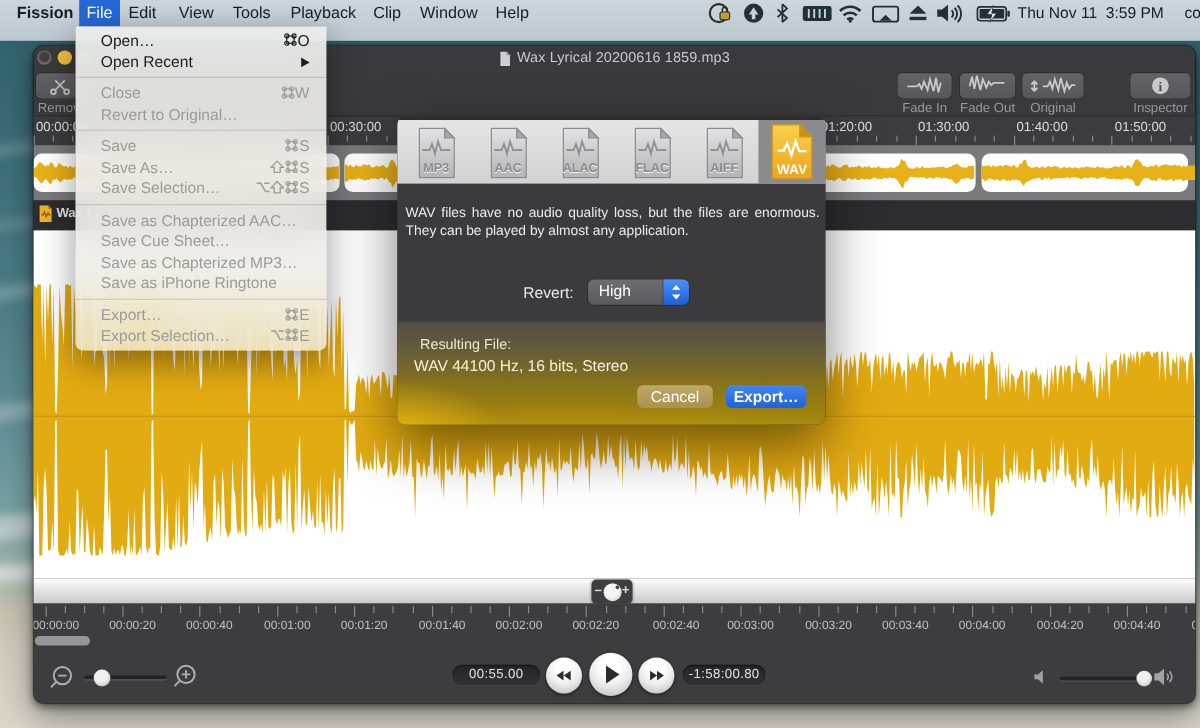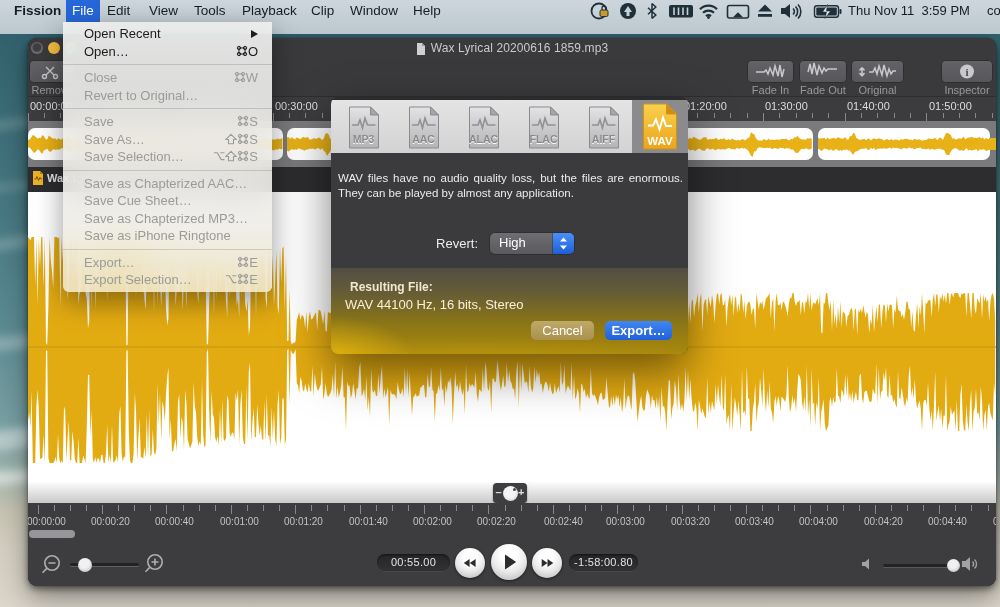--- a/index.html
+++ b/index.html
@@ -51,21 +51,21 @@
 
 #dialog{position:absolute;left:331px;top:97px;width:357px;height:257px;border-radius:7px;background:#3b3b3d;box-shadow:0 18px 45px rgba(0,0,0,.5);overflow:hidden;z-index:30}
 #fmtbar{position:absolute;left:0;top:0;width:100%;height:56px;background:linear-gradient(180deg,#2c2c2e 0%,#2c2c2e 5%,#e4e4e4 6%,#d2d2d2 100%)}
 .ficon{position:absolute}
 #dtext{position:absolute;left:7px;top:74px;width:345px;font-size:11.5px;line-height:15px;color:#ebebeb;text-align:justify;word-spacing:0px;font-weight:500}
 #qlab{position:absolute;left:0;top:139px;width:147px;text-align:right;font-size:13px;color:#ebebeb}
 #qpop{position:absolute;left:159px;top:136px;width:84px;height:21px;border-radius:5px;background:linear-gradient(180deg,#6e6e72 0%,#5a5a5e 100%);box-shadow:0 0 0 .5px rgba(0,0,0,.4)}
 #qpop .qt{position:absolute;left:9px;top:2px;font-size:13px;color:#fff}
 #qcap{position:absolute;right:0;top:0;width:21px;height:21px;border-radius:0 5px 5px 0;background:linear-gradient(180deg,#4a90f8 0%,#1d5fd9 100%);box-shadow:-1px 0 0 rgba(0,0,0,.25)}
 #dfoot{position:absolute;left:0;top:171px;width:100%;height:86px;background:radial-gradient(ellipse 120px 60px at 0% 105%,rgba(233,185,16,.85),rgba(233,185,16,0) 70%),radial-gradient(ellipse 300px 30px at 40% 108%,rgba(200,160,14,.5),rgba(200,160,14,0) 80%),linear-gradient(180deg,#524d45 0%,#675d35 30%,#887418 62%,#9d8010 85%,#a8890d 100%)}
-#rflab{position:absolute;left:19px;top:12px;font-size:12px;font-weight:bold;color:#efe8d2}
+#rflab{position:absolute;left:19px;top:12px;font-size:12px;font-weight:normal;color:#efe8d2}
 #rftext{position:absolute;left:14px;top:29px;font-size:13px;color:#f7f1dc}
 .dbtn{position:absolute;top:53px;height:19px;border-radius:5px;font-size:13px;color:#fff;text-align:center;line-height:19px}
 #cancelb{left:200px;width:63px;background:linear-gradient(180deg,#bfa968 0%,#a9914f 100%)}
 #exportb{left:274px;width:67px;background:linear-gradient(180deg,#4286f2 0%,#1e61dc 100%);font-weight:bold}
 
 #menubar{position:absolute;left:0;top:0;width:1000px;height:34px;background:linear-gradient(180deg,#cdd6dc 0%,#bcc7cf 100%);z-index:40}
 .mi{position:absolute;top:0;height:22px;line-height:22px;font-size:13.5px;color:#141e24}
 #filehl{position:absolute;left:66px;top:0;width:34px;height:22px;background:#2667d9}
 
 #menu{position:absolute;left:63px;top:22px;width:209px;z-index:50;background:linear-gradient(180deg,rgba(242,242,241,.9) 0%,rgba(238,237,233,.88) 72%,rgba(236,229,204,.86) 100%);-webkit-backdrop-filter:blur(18px) saturate(1.25);backdrop-filter:blur(18px) saturate(1.25);border-radius:0 0 6px 6px;box-shadow:0 10px 28px rgba(0,0,0,.4);padding:3px 0}
@@ -503,30 +503,30 @@
         <rect x="226.5" y="5.8" width="24" height="11.5" rx="2.5" fill="none" stroke="#20303a" stroke-width="1.4"></rect>
         <rect x="228.3" y="7.6" width="20.5" height="7.9" rx="1" fill="#20303a"></rect>
         <rect x="251.5" y="9" width="2" height="5" rx="1" fill="#20303a"></rect>
         <path d="M239.5,4.5 L234.5,12 h4 l-1.5,6.5 L242.5,11 h-4 Z" fill="#e8e8e8" stroke="#20303a" stroke-width="0.6"></path>
       </svg>
  <div class="mi" style="left:848px;font-size:13px">Thu Nov 11&nbsp;&nbsp;3:59 PM</div>
  <div class="mi" style="left:987px;font-size:13px">co</div>
 </div>
 
 <div id="menu">
- <div class="mitem on">Open Recent<span class="sarr"></span></div>
  <div class="mitem on">Open…<span class="sc"><svg class="sym" width="12" height="12" viewBox="0 0 13 13">
             <g fill="none" stroke="#1c1c1e" stroke-width="1.05">
               <circle cx="3.2" cy="3.2" r="1.8"></circle>
               <circle cx="9.8" cy="3.2" r="1.8"></circle>
               <circle cx="3.2" cy="9.8" r="1.8"></circle>
               <circle cx="9.8" cy="9.8" r="1.8"></circle>
               <rect x="3.2" y="3.2" width="6.6" height="6.6"></rect>
             </g>
           </svg>O</span></div>
+ <div class="mitem on">Open Recent<span class="sarr"></span></div>
  <div class="msep"></div>
  <div class="mitem">Close<span class="sc"><svg class="sym" width="12" height="12" viewBox="0 0 13 13">
             <g fill="none" stroke="#9b9b99" stroke-width="1.05">
               <circle cx="3.2" cy="3.2" r="1.8"></circle>
               <circle cx="9.8" cy="3.2" r="1.8"></circle>
               <circle cx="3.2" cy="9.8" r="1.8"></circle>
               <circle cx="9.8" cy="9.8" r="1.8"></circle>
               <rect x="3.2" y="3.2" width="6.6" height="6.6"></rect>
             </g>
           </svg>W</span></div>

